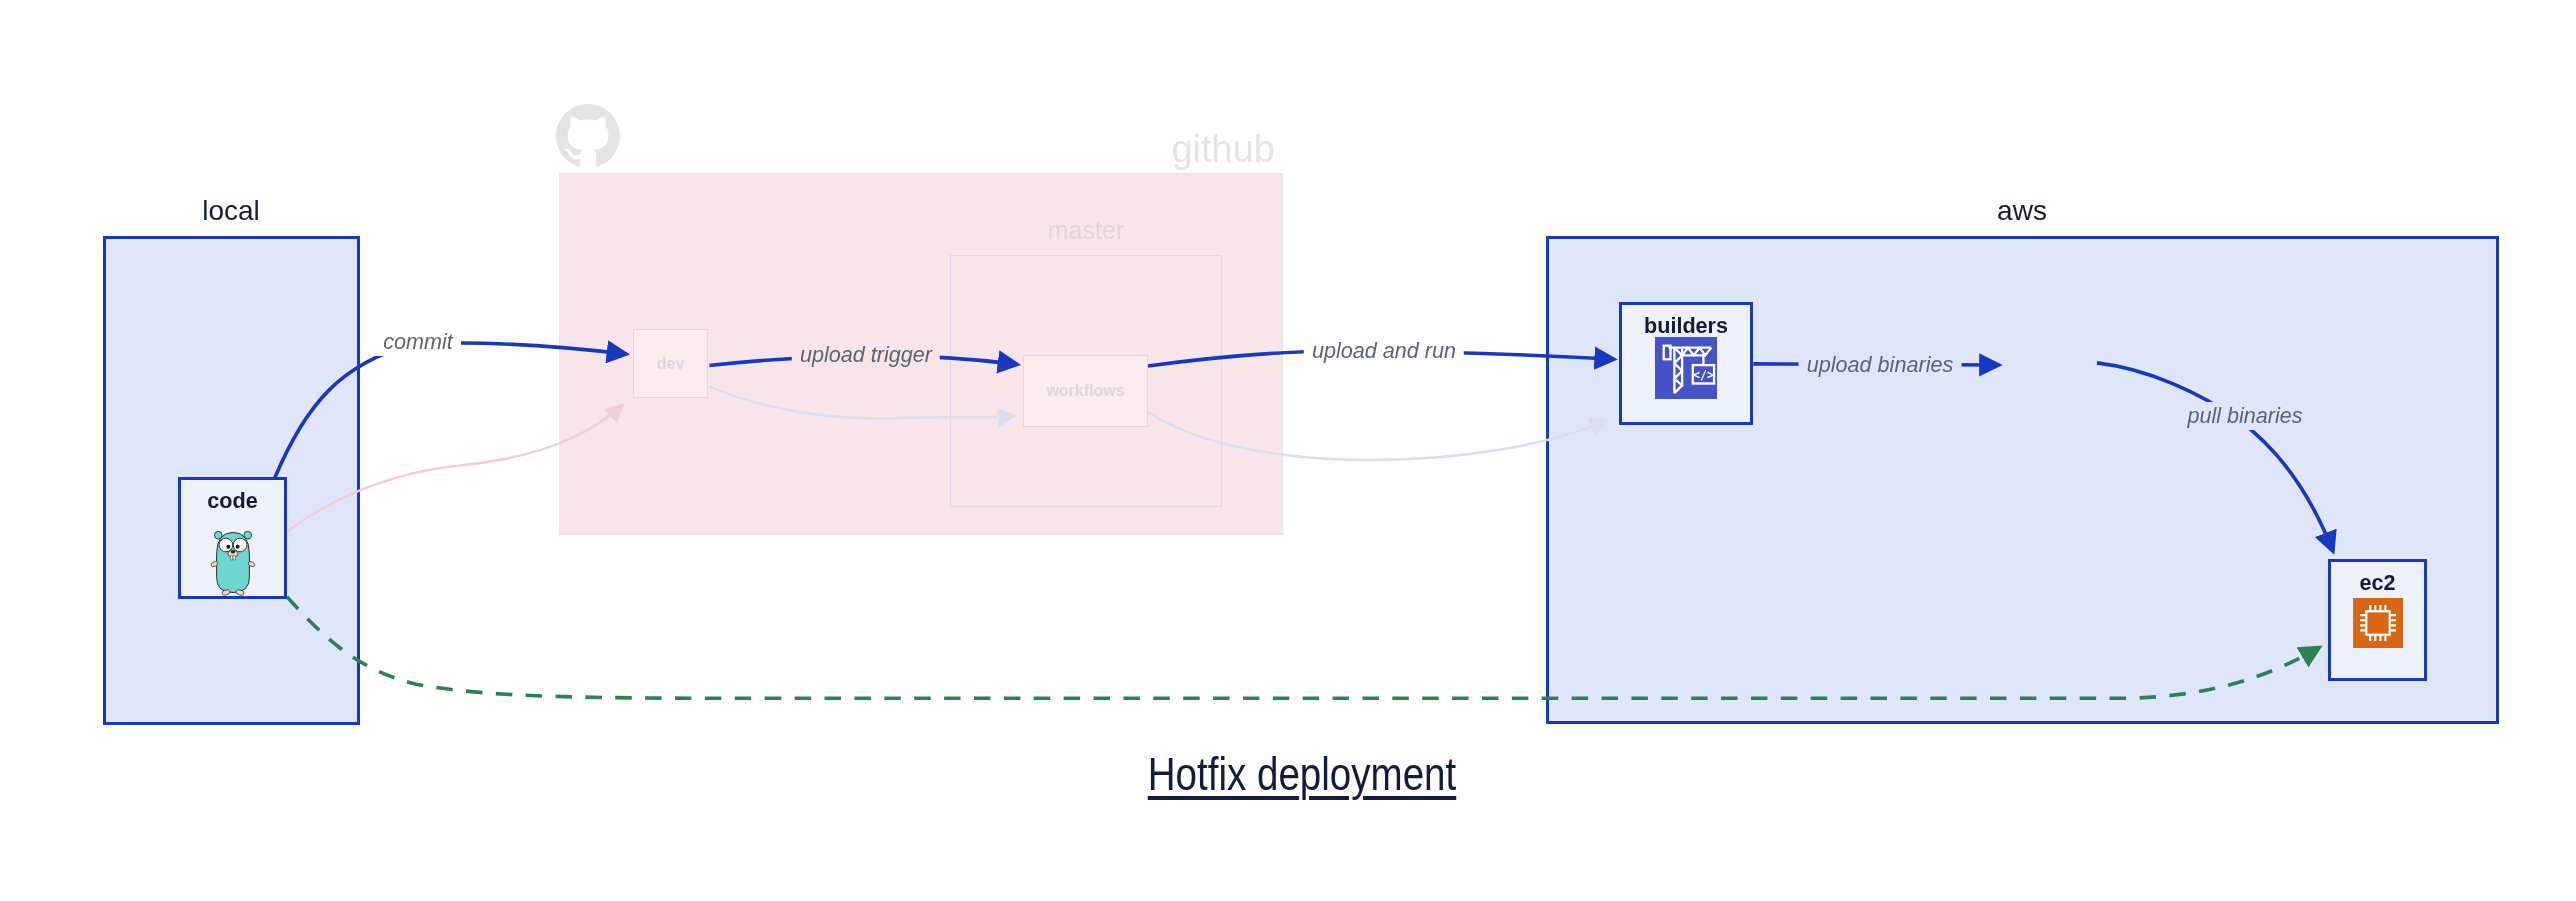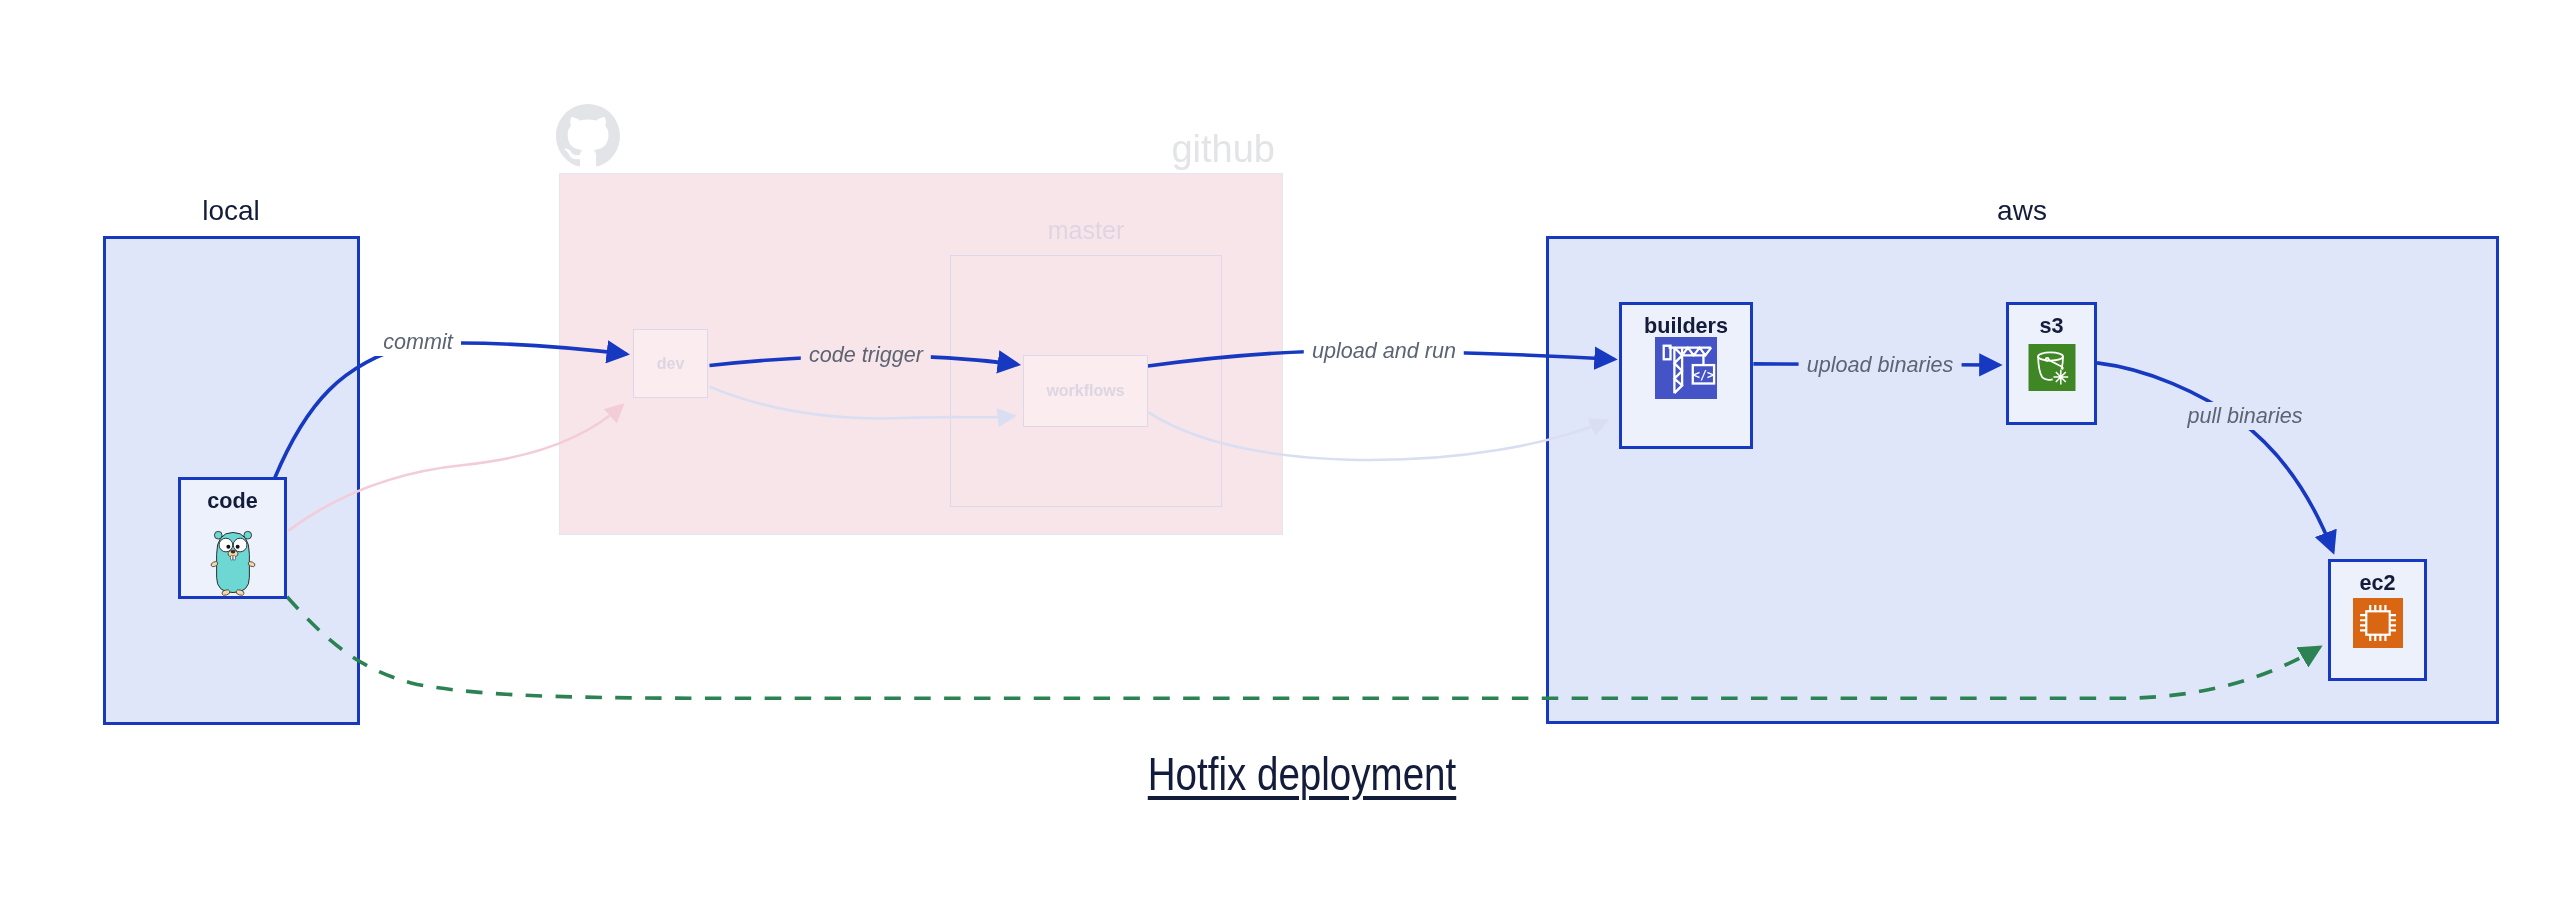--- a/index.html
+++ b/index.html
@@ -23,21 +23,21 @@
   #label-aws{left:2022px;top:195px;}
   #label-github{left:1275px;top:128px;transform:translateX(-100%);font-size:38px;color:var(--github-gray);}
   #label-master{left:1086px;top:216px;font-size:25px;color:var(--faded-text);}
 
   .node{position:absolute;box-sizing:border-box;}
   .node.bright{background:var(--node-fill);border:3.1px solid var(--accent-blue);}
   .node.faded{background:rgba(255,255,255,0.28);border:1.5px solid var(--faded-border);display:flex;align-items:center;justify-content:center;}
   #node-code{left:178px;top:477px;width:109px;height:122px;}
   #node-dev{left:633px;top:329px;width:75px;height:69px;}
   #node-workflows{left:1023px;top:355px;width:125px;height:72px;}
-  #node-builders{left:1619px;top:302px;width:134px;height:147px;}
+  #node-builders{left:1619px;top:302px;width:134px;height:123px;}
   #node-s3{left:2006px;top:302px;width:91px;height:123px;}
   #node-ec2{left:2328px;top:559px;width:99px;height:122px;padding-left:40px;}
 
   .node-title{position:absolute;top:8.2px;left:0;width:100%;text-align:center;font-weight:bold;font-size:21.6px;color:var(--ink);}
   .node-title.faded-t{position:static;color:var(--faded-text);font-size:16px;}
   .node-icon{position:absolute;left:50%;transform:translateX(-50%);}
   #icon-code{top:47px;width:72px;height:71px;}
   #icon-builders{top:32px;width:62px;height:62px;background:var(--builders-icon-bg);}
   #icon-s3{top:39px;width:47px;height:47px;background:var(--s3-icon-bg);}
   #icon-ec2{top:36px;width:50px;height:50px;background:var(--ec2-icon-bg);}
@@ -152,48 +152,35 @@
         <rect x="9" y="9" width="7" height="14"></rect>
         <path d="M20 11 V58 M28 11 V50 M20 11 L28 19 L20 27 L28 35 L20 43 L28 50 L20 58"></path>
         <path d="M14 11 H58 M28 19 H52 M28 19 L34 11 L40 19 L46 11 L52 19 L58 11"></path>
         <path d="M50 19 V29"></path>
         <rect x="39" y="29" width="22" height="19"></rect>
         <text x="50" y="43" text-anchor="middle" font-size="12" fill="#fff" stroke="none" font-family="DejaVu Sans Mono, monospace" font-weight="bold">&lt;/&gt;</text>
       </svg>
     </div>
   </div>
 
-  <div class="node bright" id="node-s3">
-    <div class="node-title">s3</div>
-    <div class="node-icon" id="icon-s3">
-      <svg viewBox="0 0 64 64" class="aws-glyph" fill="none" stroke="#fff" stroke-width="2.4">
-        <ellipse cx="30" cy="17" rx="17" ry="5.5"></ellipse>
-        <path d="M13 17 C13.5 31 16 41 18.5 45 C22 48.5 29 49.5 33 48.2"></path>
-        <path d="M47 17 C47 23 46.3 29 45 34"></path>
-        <circle cx="25.5" cy="21" r="2.1"></circle>
-        <path d="M27.5 21.8 L45.5 31 C47.3 32 47 34 45.2 34.3"></path>
-        <path d="M44 35 V55 M34 45 H54 M37.2 38.2 L50.8 51.8 M50.8 38.2 L37.2 51.8" stroke-width="2.1"></path>
-      </svg>
-    </div>
-  </div>
 
   <div class="node bright" id="node-ec2">
     <div class="node-title">ec2</div>
     <div class="node-icon" id="icon-ec2">
       <svg viewBox="0 0 64 64" class="aws-glyph" fill="none" stroke="#fff" stroke-width="2.8">
         <rect x="17" y="17" width="30" height="30"></rect>
         <path d="M22 9 V17 M28.5 9 V17 M35 9 V17 M41.5 9 V17"></path>
         <path d="M22 47 V55 M28.5 47 V55 M35 47 V55 M41.5 47 V55"></path>
         <path d="M9 22 H17 M9 28.5 H17 M9 35 H17 M9 41.5 H17"></path>
         <path d="M47 22 H55 M47 28.5 H55 M47 35 H55 M47 41.5 H55"></path>
       </svg>
     </div>
   </div>
 
   <div class="edge-label on-white" id="elabel-commit">commit</div>
-  <div class="edge-label on-pink" id="elabel-merge">code trigger</div>
+  <div class="edge-label on-pink" id="elabel-merge">upload trigger</div>
   <div class="edge-label on-white" id="elabel-uploadrun">upload and run</div>
   <div class="edge-label on-blue" id="elabel-uploadbin">upload binaries</div>
   <div class="edge-label on-blue" id="elabel-pullbin">pull binaries</div>
 
   <div id="diagram-title">Hotfix deployment</div>
 </div>
 
 
 </body></html>

